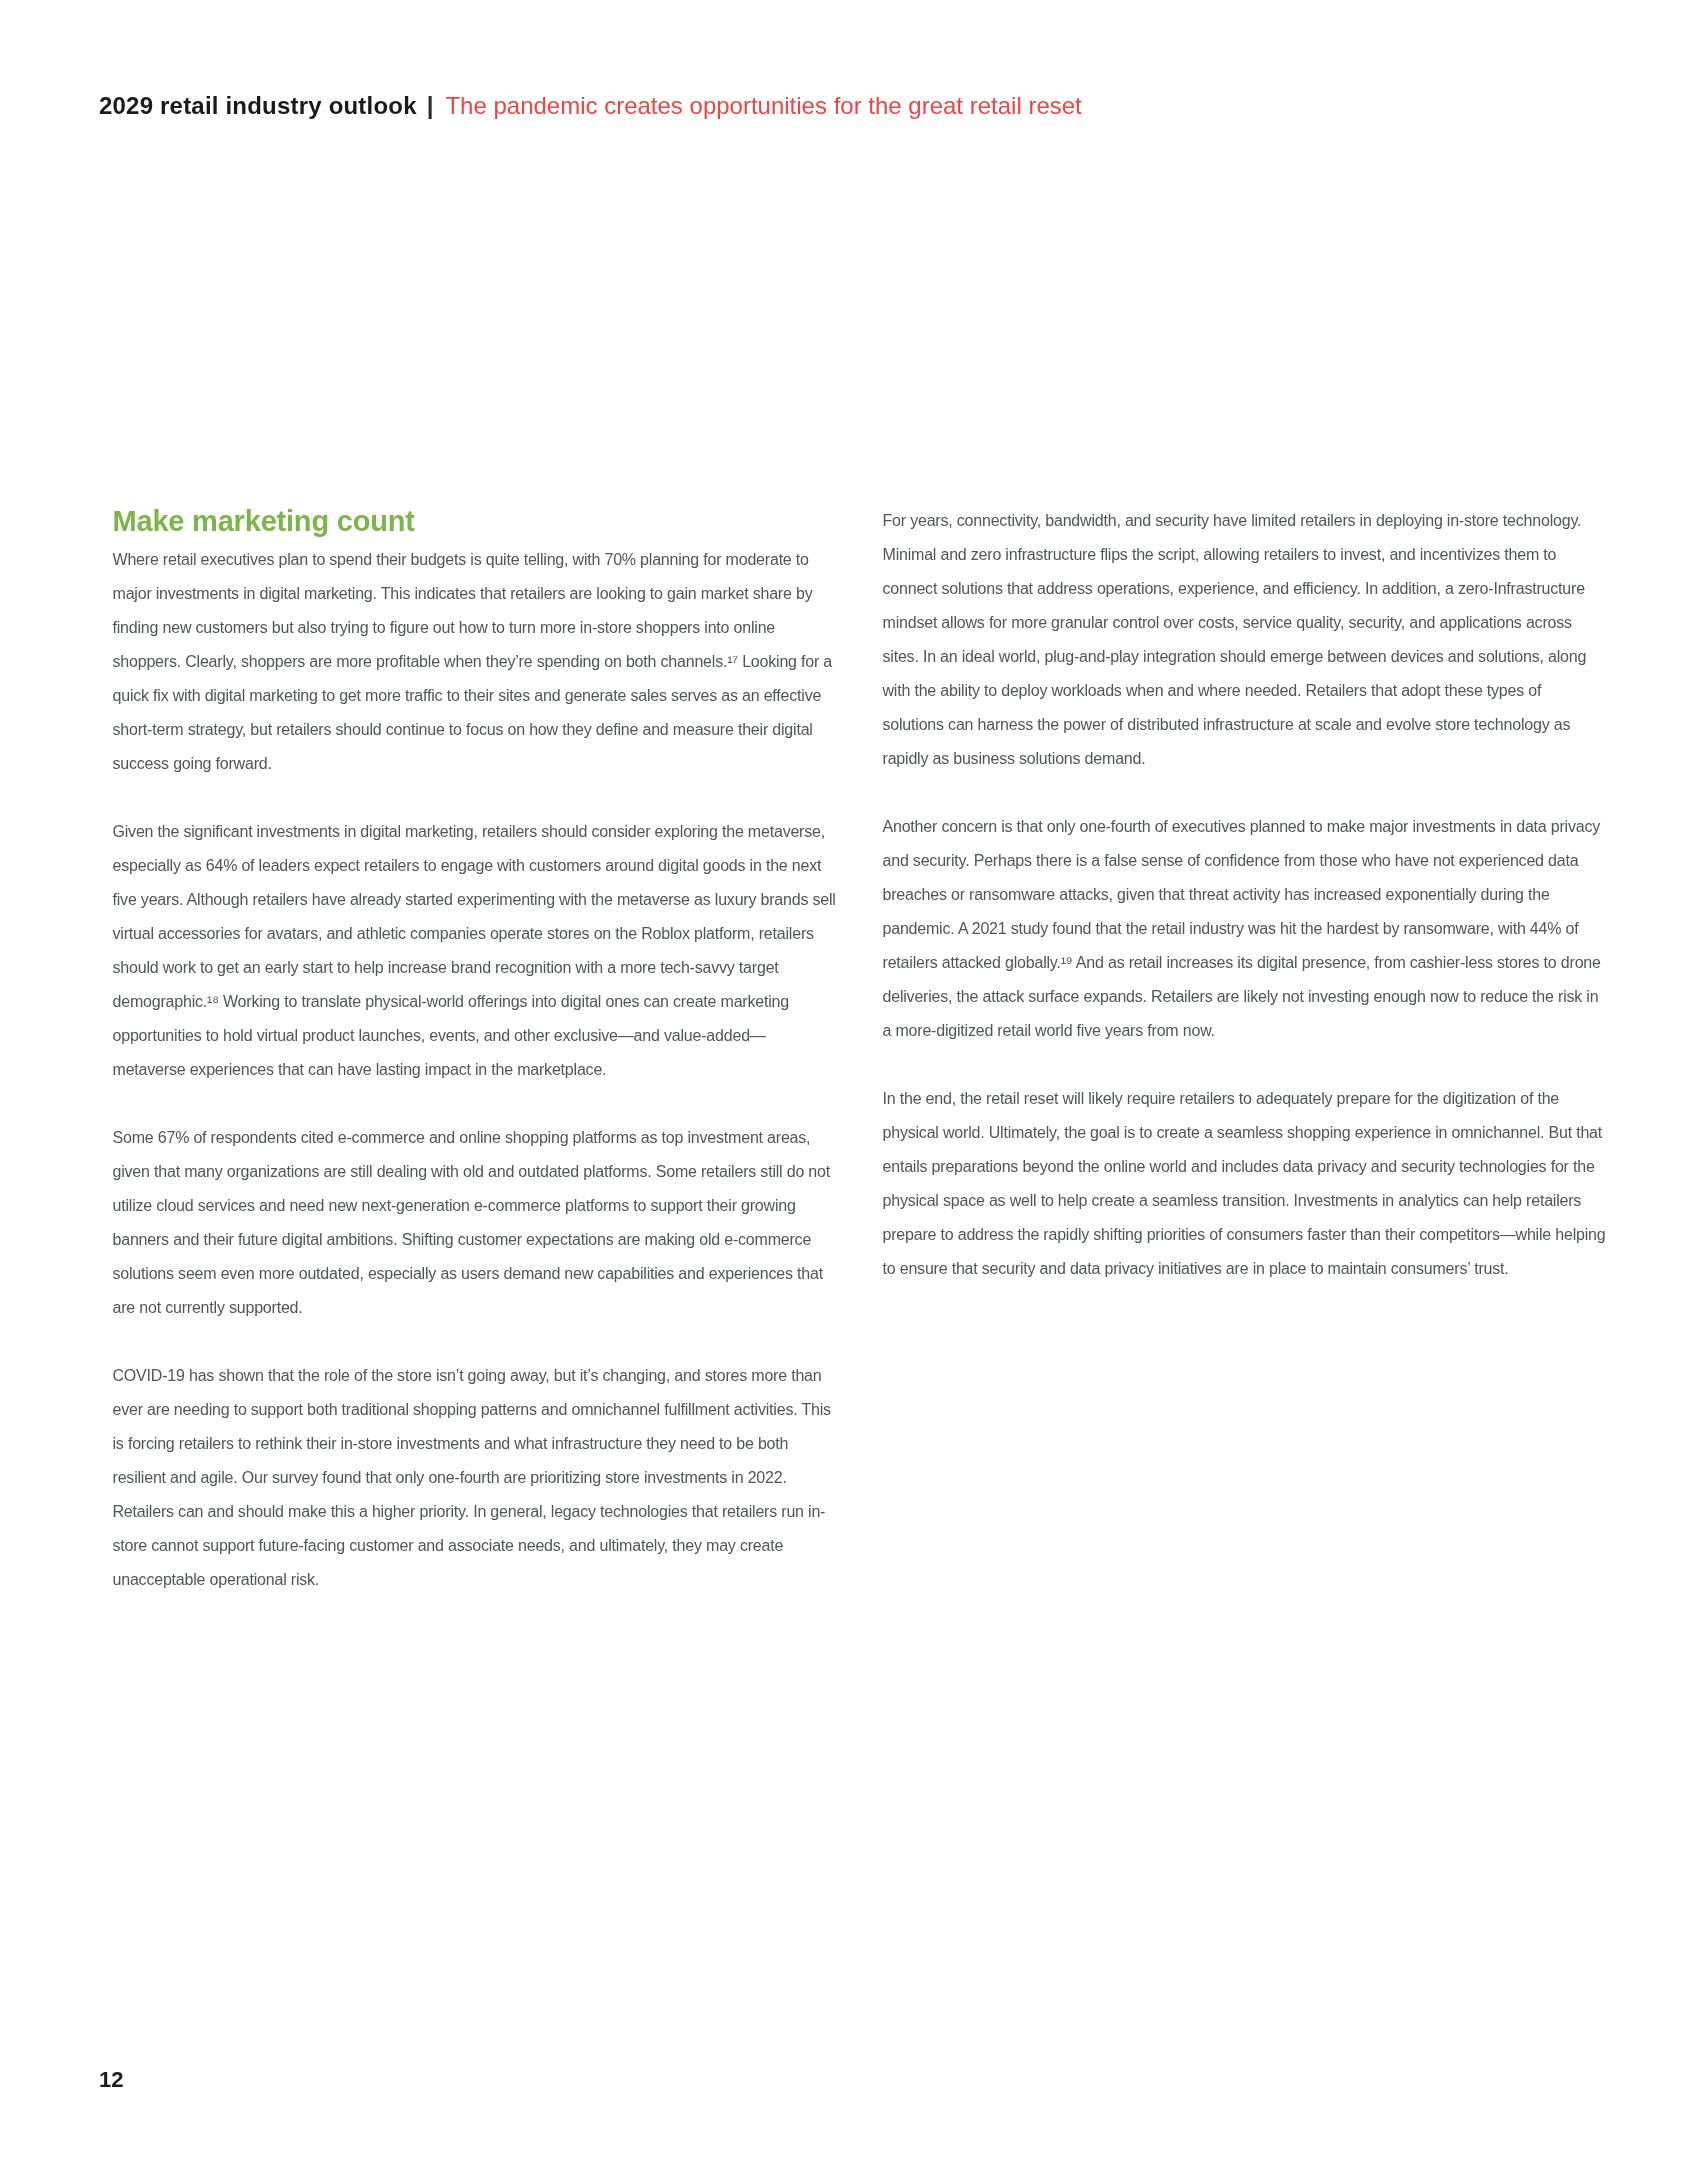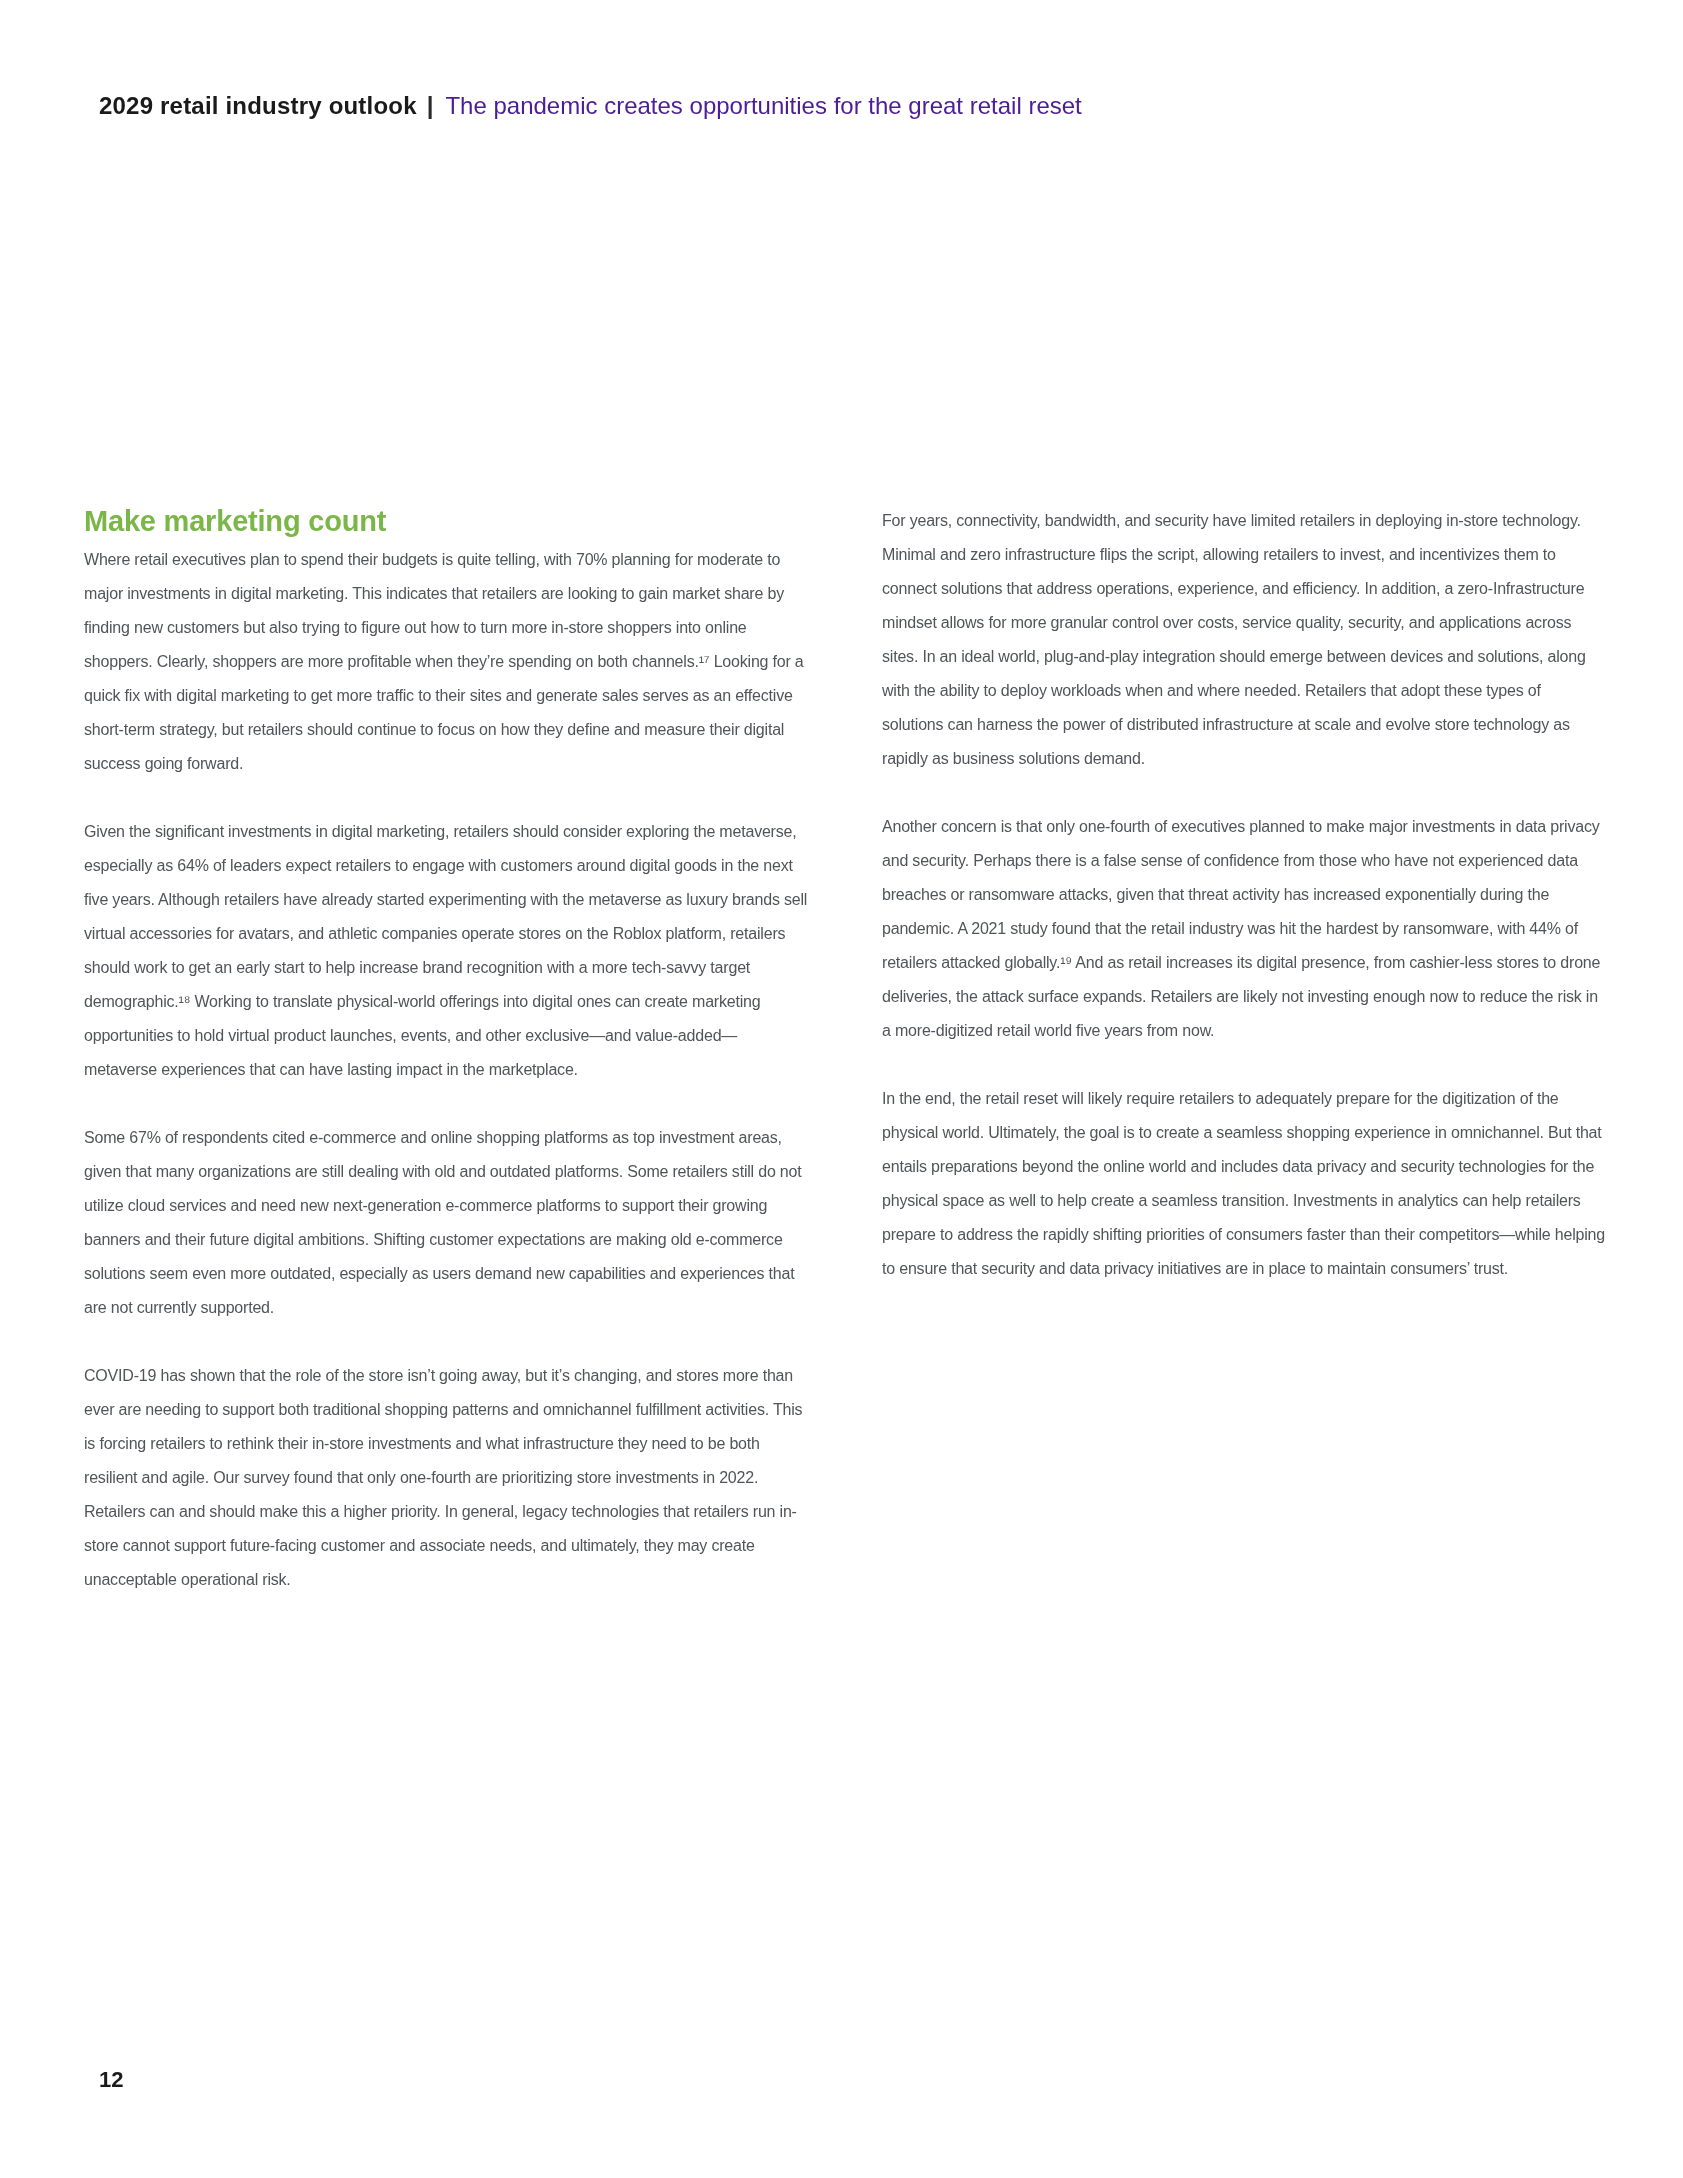--- a/index.html
+++ b/index.html
@@ -28,31 +28,32 @@
     color: #1a1a1a;
     letter-spacing: 0.2px;
   }
   .ph-sep {
     font-weight: 700;
     color: #2b2b2b;
     margin: 0 12px 0 10px;
   }
   .ph-subtitle {
     font-weight: 400;
-    color: #4c1d95;
+    color: #ef4444;
   }
 
   
   .content {
     position: absolute;
-    left: 84px;
+    left: 113px;
     top: 504px;
     width: 1493px;
     display: flex;
-    gap: 74px;
+    gap: 46px;
+    justify-content: center;
   }
   .col {
     width: 724px;
     flex: 0 0 724px;
   }
   .section-heading {
     color: #7ab648;
     font-size: 29px;
     font-weight: 700;
     line-height: 34px;

